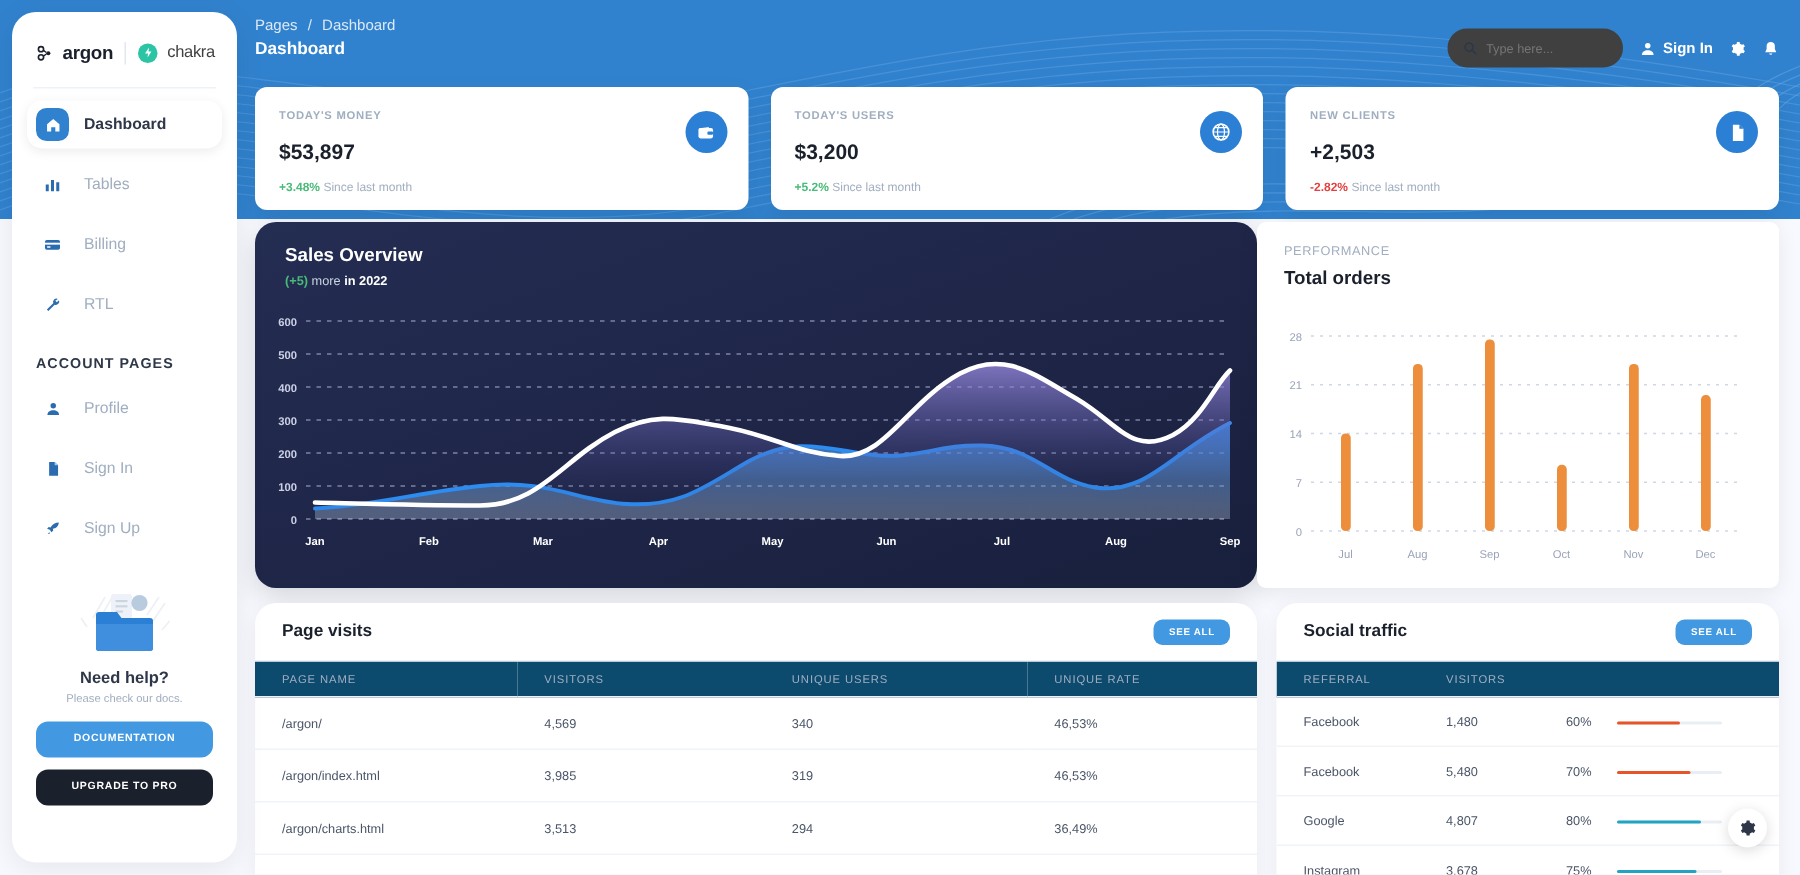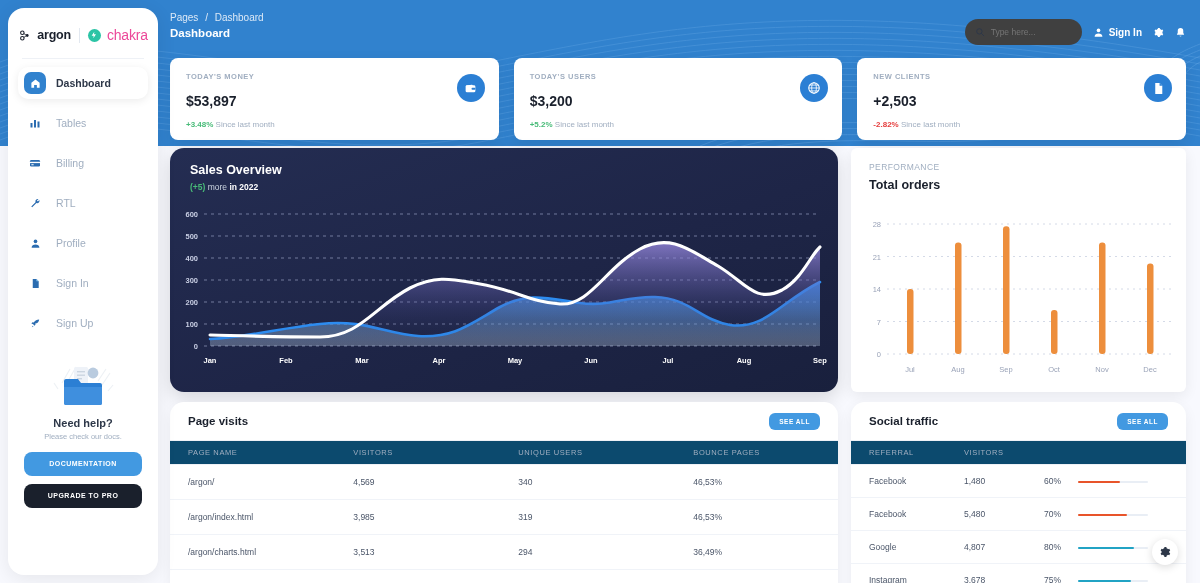--- a/index.html
+++ b/index.html
@@ -39,21 +39,21 @@
   .brand .bmark { width: 13px; height: 13px; flex: 0 0 auto; }
   .brand .bname {
     font-size: 12.5px; font-weight: bold; color: #1a202c; letter-spacing: -.2px;
   }
   .brand .bsep { width: 1px; height: 15px; background: #e2e8f0; margin: 0 2px; }
   .brand .cmark {
     width: 13px; height: 13px; border-radius: 50%;
     background: #2bc4a5; display: flex; align-items: center; justify-content: center;
     flex: 0 0 auto;
   }
-  .brand .cname { font-size: 14px; color: #ec4899; letter-spacing: -.2px; }
+  .brand .cname { font-size: 11px; color: #404040; letter-spacing: -.2px; }
   .divider { height: 1px; background: #eef1f6; margin: 4px 14px 8px; }
 
   .navlist { padding: 0 10px; }
   .navitem {
     display: flex; align-items: center; gap: 10px;
     height: 32px; padding: 0 6px; margin-bottom: 8px;
     border-radius: 10px; cursor: pointer;
   }
   .navitem.active { background: #ffffff; box-shadow: 0 2px 8px rgba(0,0,0,.08); }
   .navicon {
@@ -119,21 +119,21 @@
   .up { color: #48bb78; }
   .down { color: #e53e3e; }
   .statbadge {
     position: absolute; right: 14px; top: 16px;
     width: 28px; height: 28px; border-radius: 50%;
     background: #2b7fd4; display: flex; align-items: center; justify-content: center;
   }
   
   .charts {
     position: absolute; left: 170px; top: 148px; right: 14px;
-    display: flex; gap: 13px; z-index: 3;
+    display: flex; z-index: 3;
   }
   .salescard {
     width: 668px; height: 244px; border-radius: 14px;
     background: linear-gradient(160deg, #242d52 0%, #1e2547 55%, #19203d 100%);
     position: relative; overflow: hidden;
     box-shadow: 0 6px 18px rgba(0,0,0,.14);
   }
   .salestitle { position: absolute; left: 20px; top: 15px; font-size: 12.5px; font-weight: bold; color: #fff; }
   .salessub { position: absolute; left: 20px; top: 34px; font-size: 8.5px; color: #cbd5e0; }
   .salessub .plus { color: #48bb78; font-weight: bold; }
@@ -277,20 +277,21 @@
       <div class="navitem">
         <span class="navicon">
           <svg width="12" height="12" viewBox="0 0 24 24">
               <path d="M19 4.5a4.6 4.6 0 0 0-6 5.8L4.5 18.8l1.9 1.9 8.5-8.5a4.6 4.6 0 0 0 5.8-6l-2.9 2.9-2.1-2.1z" fill="#2b6cb0"></path>
             </svg>
         </span>
         <span class="navlabel">RTL</span>
       </div>
     </div>
 
+    <div class="section-title">ACCOUNT PAGES</div>
 
     <div class="navlist">
       <div class="navitem">
         <span class="navicon">
           <svg width="11" height="11" viewBox="0 0 24 24">
               <circle cx="12" cy="7.5" r="4" fill="#2b6cb0"></circle>
               <path d="M3.5 21c0-4.7 3.8-7 8.5-7s8.5 2.3 8.5 7z" fill="#2b6cb0"></path>
             </svg>
         </span>
         <span class="navlabel">Profile</span>
@@ -534,21 +535,21 @@
       <div class="panelhead">
         <span class="paneltitle">Page visits</span>
         <button class="seeall">SEE ALL</button>
       </div>
       <table>
         <thead>
           <tr>
             <th>PAGE NAME</th>
             <th class="col2">VISITORS</th>
             <th class="col3">UNIQUE USERS</th>
-            <th>BOUNCE PAGES</th>
+            <th>UNIQUE RATE</th>
           </tr>
         </thead>
         <tbody>
           <tr>
             <td>/argon/</td>
             <td>4,569</td>
             <td>340</td>
             <td>46,53%</td>
           </tr>
           <tr>

